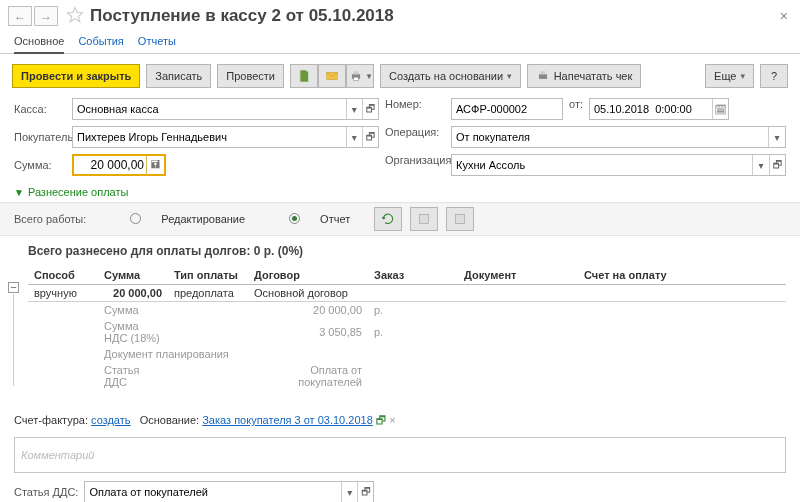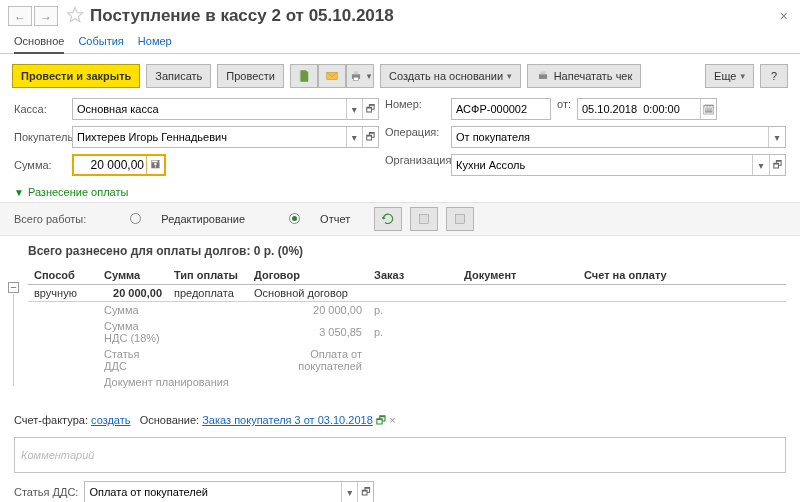--- a/index.html
+++ b/index.html
@@ -73,21 +73,21 @@
         <polygon points="12,2 15,9 22,9 16.5,14 18.5,21 12,17 5.5,21 7.5,14 2,9 9,9"></polygon>
       </svg>
   </span>
   <div class="doc-title">Поступление в кассу 2 от 05.10.2018</div>
   <div class="close-x">×</div>
 </div>
 
 <div class="tabs">
   <div class="tab active">Основное</div>
   <div class="tab">События</div>
-  <div class="tab">Номер</div>
+  <div class="tab">Отчеты</div>
 </div>
 
 <div class="toolbar">
   <button class="btn yellow">Провести и закрыть</button>
   <button class="btn">Записать</button>
   <button class="btn">Провести</button>
   <div style="display:flex">
     <button class="btn icon">
         <svg class="ico" viewBox="0 0 24 24">
           <path fill="#6a9a3a" d="M4 3h16v18H4z" opacity=".2"></path>
@@ -133,21 +133,21 @@
     <div class="col-left">
       <div class="lbl left">Касса:</div>
       <div class="field" style="flex:1">
           <input value="Основная касса" style="">
           <div class="addon">▾</div>
           <div class="addon">🗗</div>
         </div>
     </div>
     <div class="col-right">
       <div class="lbl right">Номер:</div>
-      <div class="field" style="width:100px">
+      <div class="field" style="width:112px">
           <input value="АСФР-000002" style="">
         </div>
       <div class="lbl">от:</div>
       <div class="field" style="width:140px">
           <input value="05.10.2018  0:00:00" style="">
           <div class="addon">🗓</div>
         </div>
     </div>
   </div>
   <div class="row">
@@ -264,31 +264,31 @@
           <td></td>
           <td>Сумма НДС (18%)</td>
           <td></td>
           <td class="td-sum">3 050,85</td>
           <td>p.</td>
           <td></td>
           <td></td>
         </tr>
       <tr class="sub">
           <td></td>
-          <td>Статья ДДС</td>
-          <td></td>
-          <td style="text-align:right">Оплата от покупателей</td>
+          <td colspan="2">Документ планирования</td>
+          <td></td>
           <td></td>
           <td></td>
           <td></td>
         </tr>
       <tr class="sub">
           <td></td>
-          <td colspan="2">Документ планирования</td>
-          <td></td>
+          <td>Статья ДДС</td>
+          <td></td>
+          <td style="text-align:right">Оплата от покупателей</td>
           <td></td>
           <td></td>
           <td></td>
         </tr>
     </tbody>
   </table>
 </div>
 
 <div class="footer">
   <div style="margin-top:16px">

